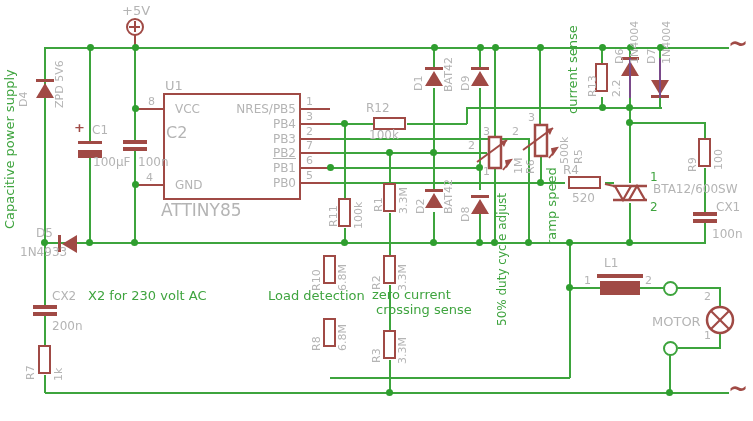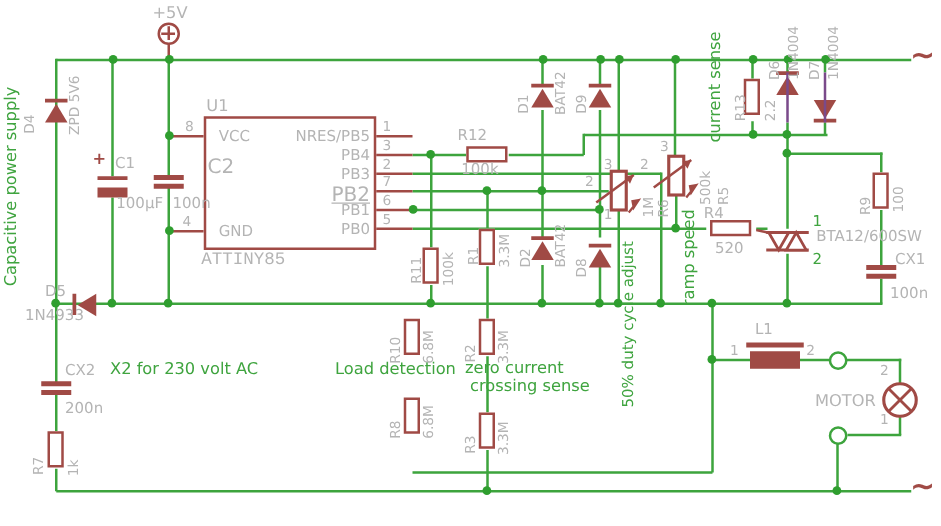--- a/index.html
+++ b/index.html
@@ -143,35 +143,35 @@
   <div class="ring" style="left:126px;top:18px;"></div>
   <div class="bar" style="left:129px;top:26px;width:11px;height:2px;"></div>
   <div class="bar" style="left:133.5px;top:21px;width:2px;height:11px;"></div>
   <div class="red" style="left:122px;top:3px;font-size:13px;color:#b4b4b4;">+5V</div>
 
   <div class="red" style="left:728px;top:30px;font-size:24px;font-weight:bold;">~</div>
   <div class="red" style="left:728px;top:375px;font-size:24px;font-weight:bold;">~</div>
 
   <div class="icbox" style="left:163px;top:93px;width:134px;height:103px;"></div>
   <div class="gray" style="left:165px;top:78px;font-size:13px;">U1</div>
-  <div class="gray" style="left:161px;top:200px;font-size:14px;font-family:Liberation Mono, monospace;">ATTINY85</div>
+  <div class="gray" style="left:161px;top:200px;font-size:17px;">ATTINY85</div>
   <div class="gray" style="left:148px;top:95px;">8</div>
   <div class="gray" style="left:175px;top:102px;font-size:12px;text-align:right;">VCC</div>
   <div class="gray" style="left:146px;top:171px;">4</div>
   <div class="gray" style="left:175px;top:178px;font-size:12px;">GND</div>
   <div class="gray" style="left:306px;top:95px;">1</div>
   <div class="gray" style="left:306px;top:110px;">3</div>
   <div class="gray" style="left:306px;top:125px;">2</div>
   <div class="gray" style="left:306px;top:139px;">7</div>
   <div class="gray" style="left:306px;top:154px;">6</div>
   <div class="gray" style="left:306px;top:169px;">5</div>
   <div class="gray" style="left:296px;top:102px;font-size:12px;transform:translateX(-100%);">NRES/PB5</div>
   <div class="gray" style="left:296px;top:117px;font-size:12px;transform:translateX(-100%);">PB4</div>
   <div class="gray" style="left:296px;top:132px;font-size:12px;transform:translateX(-100%);">PB3</div>
-  <div class="gray" style="left:296px;top:146px;font-size:16px;transform:translateX(-100%);text-decoration:underline;">PB2</div>
+  <div class="gray" style="left:296px;top:146px;font-size:12px;transform:translateX(-100%);text-decoration:underline;">PB2</div>
   <div class="gray" style="left:296px;top:161px;font-size:12px;transform:translateX(-100%);">PB1</div>
   <div class="gray" style="left:296px;top:176px;font-size:12px;transform:translateX(-100%);">PB0</div>
 
   <div class="bar" style="left:36px;top:79px;width:18px;height:3px;"></div>
   <div class="tri-up" style="left:36px;top:83px;"></div>
   <div class="gray vtext" style="left:17px;top:107px;">D4</div>
   <div class="gray vtext" style="left:53px;top:108px;">ZPD 5V6</div>
 
   <div class="plate" style="left:78px;top:141px;width:24px;height:3px;"></div>
   <div class="plate" style="left:78px;top:150px;width:24px;height:8px;"></div>

